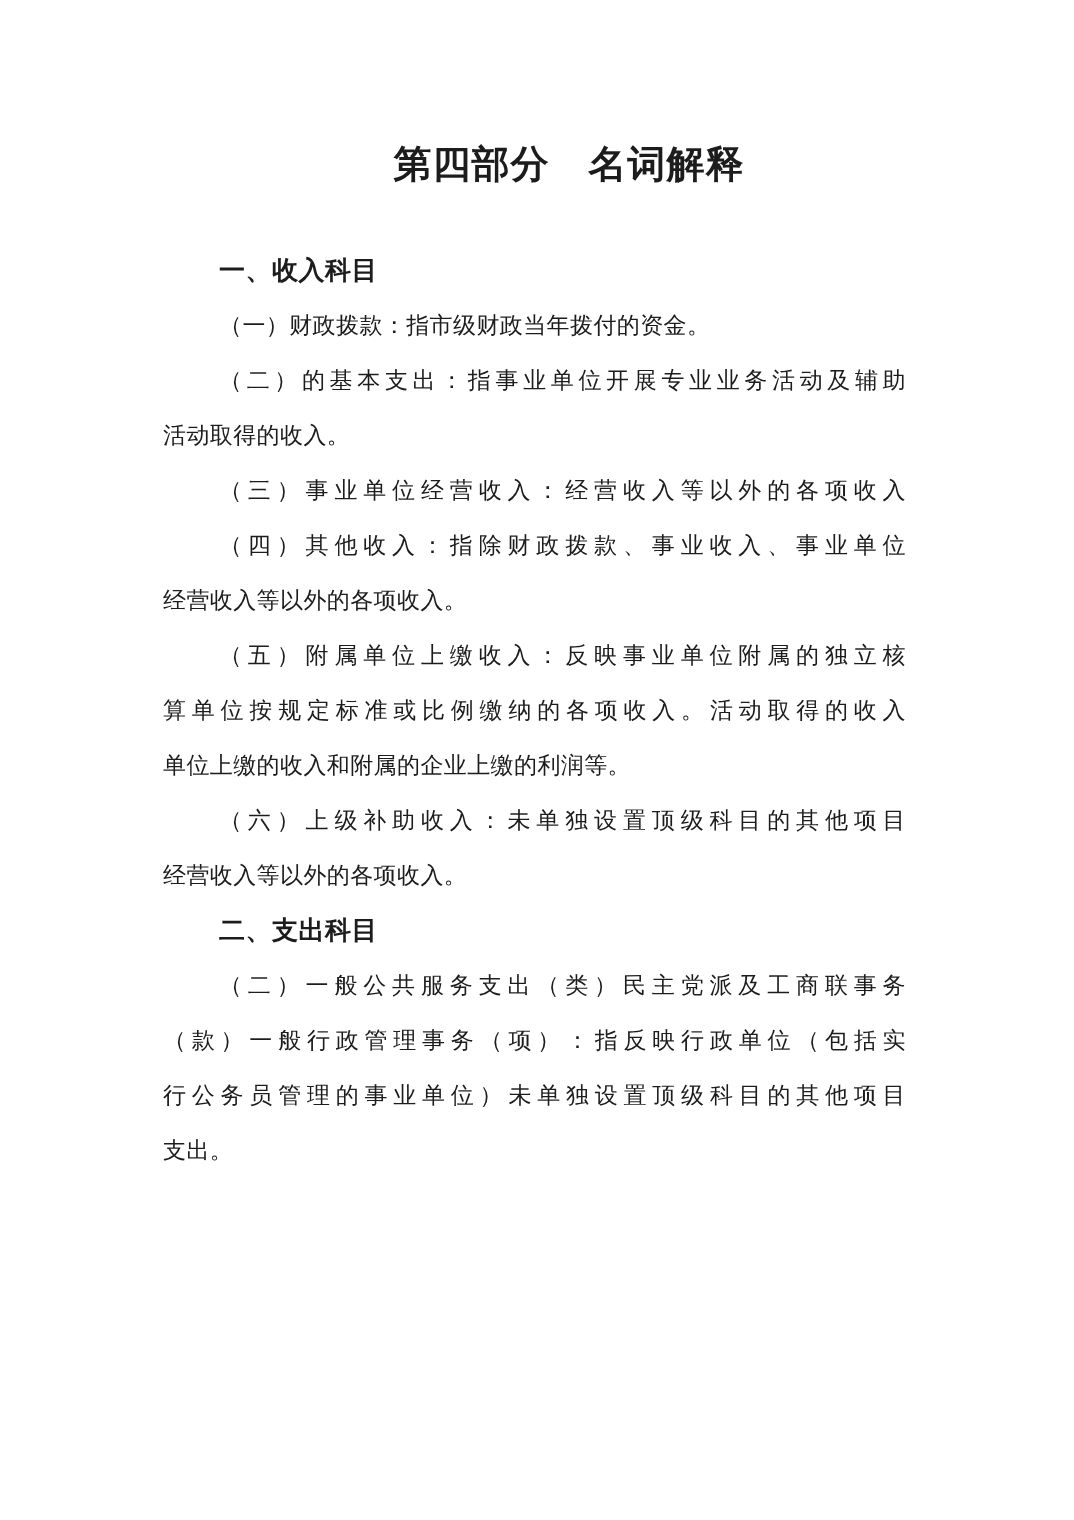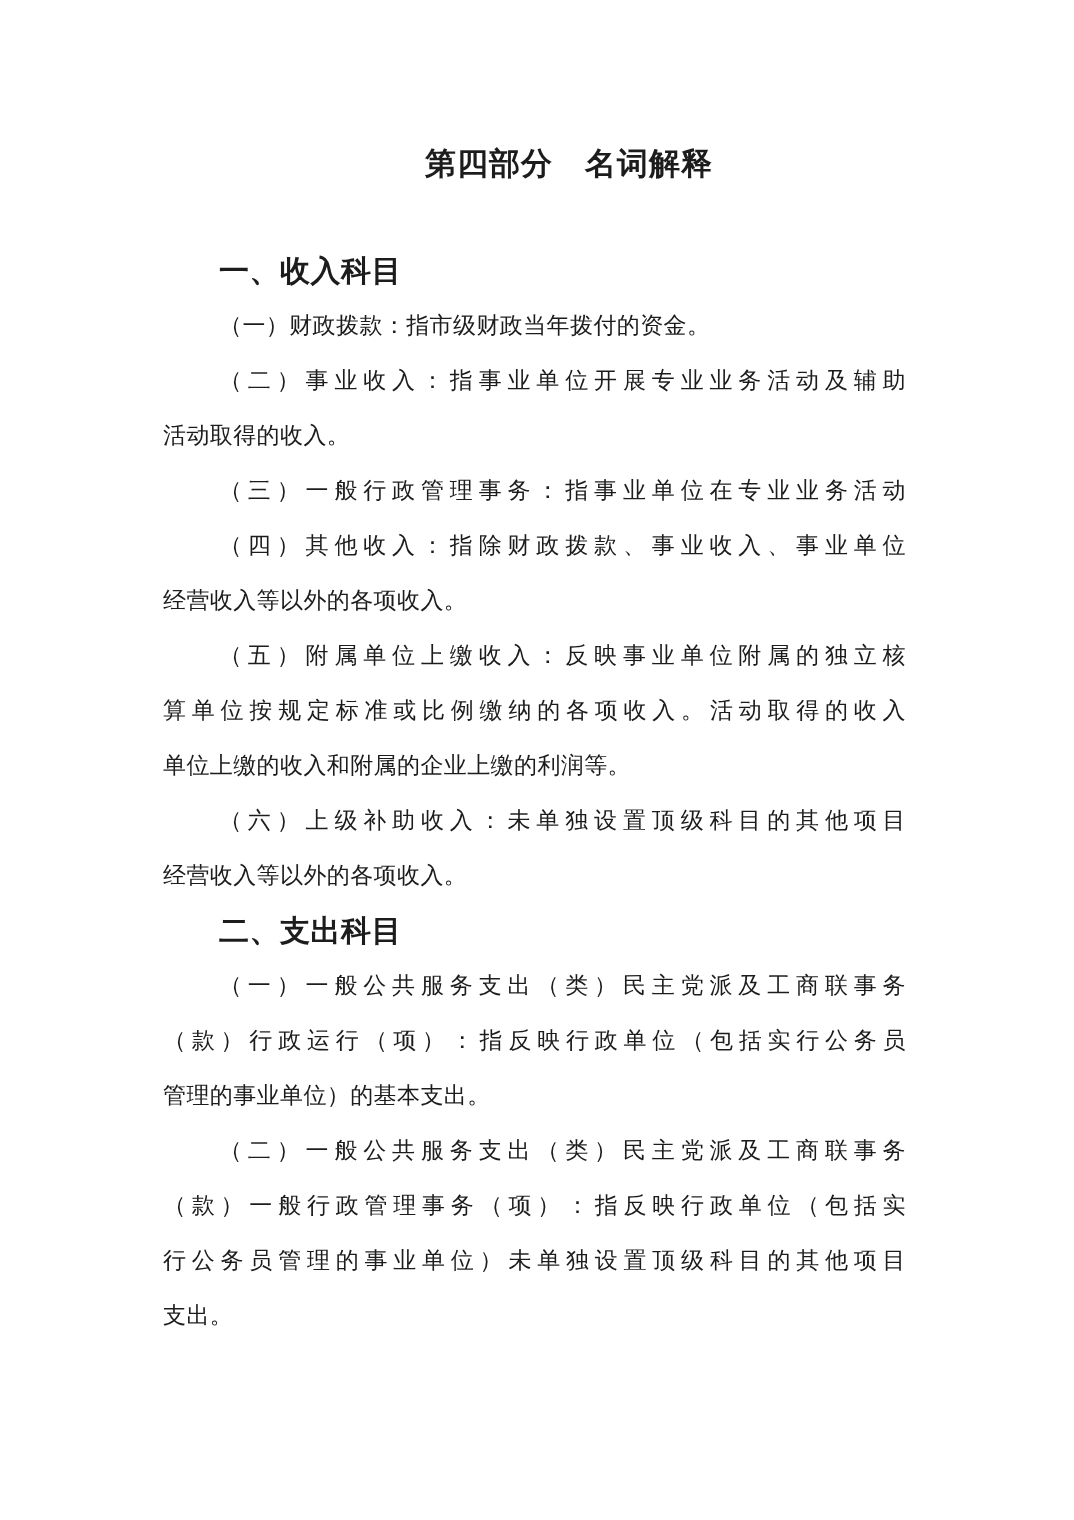--- a/index.html
+++ b/index.html
@@ -13,31 +13,31 @@
     height: 1520px;
     background: #ffffff;
     box-sizing: border-box;
     padding: 142px 168px 0 163px;
     color: #1c1c1c;
     overflow: hidden;
   }
   .doc-title {
     font-family: Liberation Serif, serif;
     font-weight: bold;
-    font-size: 31px;
+    font-size: 38px;
     line-height: 44px;
     text-align: center;
     padding-left: 69px; 
     margin: 0 0 57px 0;
     letter-spacing: 1px;
   }
   .heading {
     font-family: "Liberation Sans", "DejaVu Sans", sans-serif;
     font-weight: bold;
-    font-size: 30px;
+    font-size: 26px;
     line-height: 55px;
     padding-left: 56px;
     letter-spacing: 0.5px;
   }
   .para { margin: 0; }
   .line {
     font-family: "Liberation Serif", "DejaVu Serif", serif;
     font-size: 23px;
     line-height: 55px;
     letter-spacing: 0.4px;
@@ -55,26 +55,26 @@
   <div class="doc-title">第四部分　名词解释</div>
 
   <div class="section">
     <div class="heading">一、收入科目</div>
 
     <div class="para">
       <div class="line first end">（一）财政拨款：指市级财政当年拨付的资金。</div>
     </div>
 
     <div class="para">
-      <div class="line first">（二）事业收入：指事业单位开展专业业务活动及辅助</div>
+      <div class="line first">（二）的基本支出：指事业单位开展专业业务活动及辅助</div>
       <div class="line end">活动取得的收入。</div>
     </div>
 
     <div class="para">
-      <div class="line first">（三）一般行政管理事务：指事业单位在专业业务活动</div>
+      <div class="line first">（三）事业单位经营收入：经营收入等以外的各项收入</div>
     </div>
 
     <div class="para">
       <div class="line first">（四）其他收入：指除财政拨款、事业收入、事业单位</div>
       <div class="line end">经营收入等以外的各项收入。</div>
     </div>
 
     <div class="para">
       <div class="line first">（五）附属单位上缴收入：反映事业单位附属的独立核</div>
       <div class="line">算单位按规定标准或比例缴纳的各项收入。活动取得的收入</div>
@@ -83,25 +83,20 @@
 
     <div class="para">
       <div class="line first">（六）上级补助收入：未单独设置顶级科目的其他项目</div>
       <div class="line end">经营收入等以外的各项收入。</div>
     </div>
   </div>
 
   <div class="section">
     <div class="heading">二、支出科目</div>
 
-    <div class="para">
-      <div class="line first">（一）一般公共服务支出（类）民主党派及工商联事务</div>
-      <div class="line">（款）行政运行（项）：指反映行政单位（包括实行公务员</div>
-      <div class="line end">管理的事业单位）的基本支出。</div>
-    </div>
 
     <div class="para">
       <div class="line first">（二）一般公共服务支出（类）民主党派及工商联事务</div>
       <div class="line">（款）一般行政管理事务（项）：指反映行政单位（包括实</div>
       <div class="line">行公务员管理的事业单位）未单独设置顶级科目的其他项目</div>
       <div class="line end">支出。</div>
     </div>
   </div>
 
 </div>

